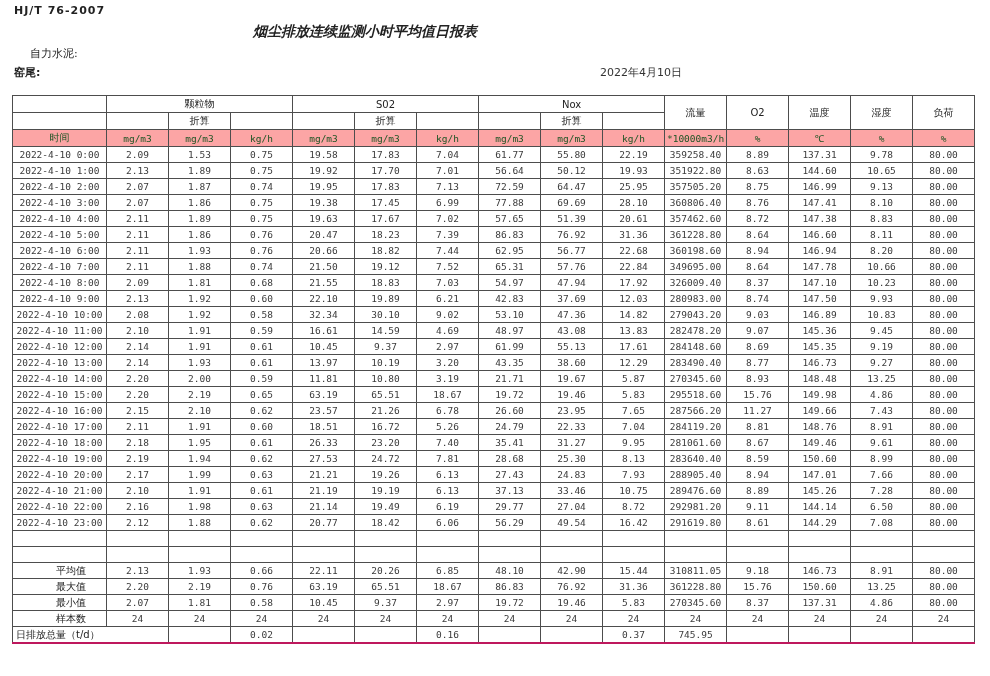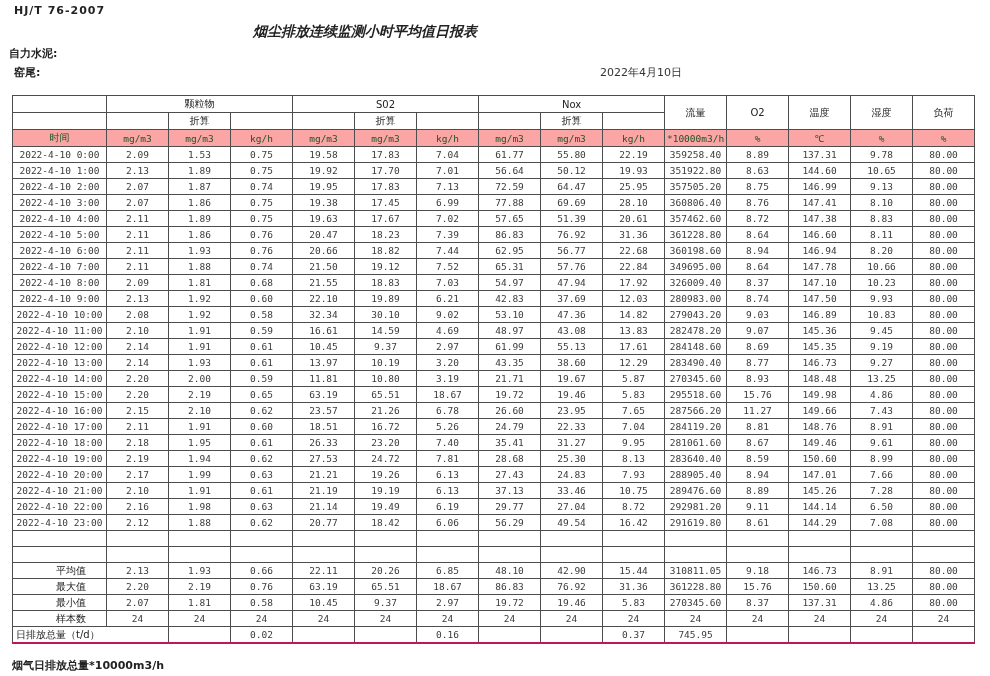--- a/index.html
+++ b/index.html
@@ -1,19 +1,19 @@
 <!DOCTYPE html>
 <html><head>
 <meta charset="utf-8">
 <style>
   html,body{margin:0;padding:0;background:#fff;width:990px;height:676px;overflow:hidden;
     font-family:"DejaVu Sans","Liberation Sans",sans-serif;color:#222;}
   .std{margin:4px 0 0 14px;font-size:11px;font-weight:bold;letter-spacing:1px;}
   .title{width:730px;text-align:center;font-size:14px;font-weight:bold;margin-top:6px;font-style:italic;}
-  .company{margin:5px 0 0 9px;font-size:11px;font-weight:bold;}
+  .company{margin:5px 0 0 30px;font-size:11px;font-weight:normal;}
   .locrow{position:relative;margin:4px 0 0 14px;font-size:11px;font-weight:bold;height:15px;}
   .locrow .date{position:absolute;left:586px;top:0;font-weight:normal;font-size:11px;color:#333;}
   table{border-collapse:collapse;table-layout:fixed;margin:15px 12px 0 12px;width:962px;}
   td{border:1px solid #4d4d4d;text-align:center;padding:0;overflow:hidden;white-space:nowrap;
      font-family:"DejaVu Sans Mono","Liberation Mono",monospace;font-size:9.5px;color:#3b3b3b;}
   thead td{height:16px;}
   tbody td{height:15px;}
   td.ch{font-family:"DejaVu Sans","Liberation Sans",sans-serif;font-size:10px;color:#222;}
   tr.unit-row td{background:#fca5a5;color:#1c5423;}
   tr.total-row td{border-bottom:2px solid #be185d;}
@@ -616,15 +616,14 @@
           <td>0.37</td>
           <td>745.95</td>
           <td></td>
           <td></td>
           <td></td>
           <td></td>
         </tr>
       </tbody>
   </table>
 
-  <div class="note">烟气日排放总量*10000m3/h</div>
 
 </div>
 
 </body></html>

